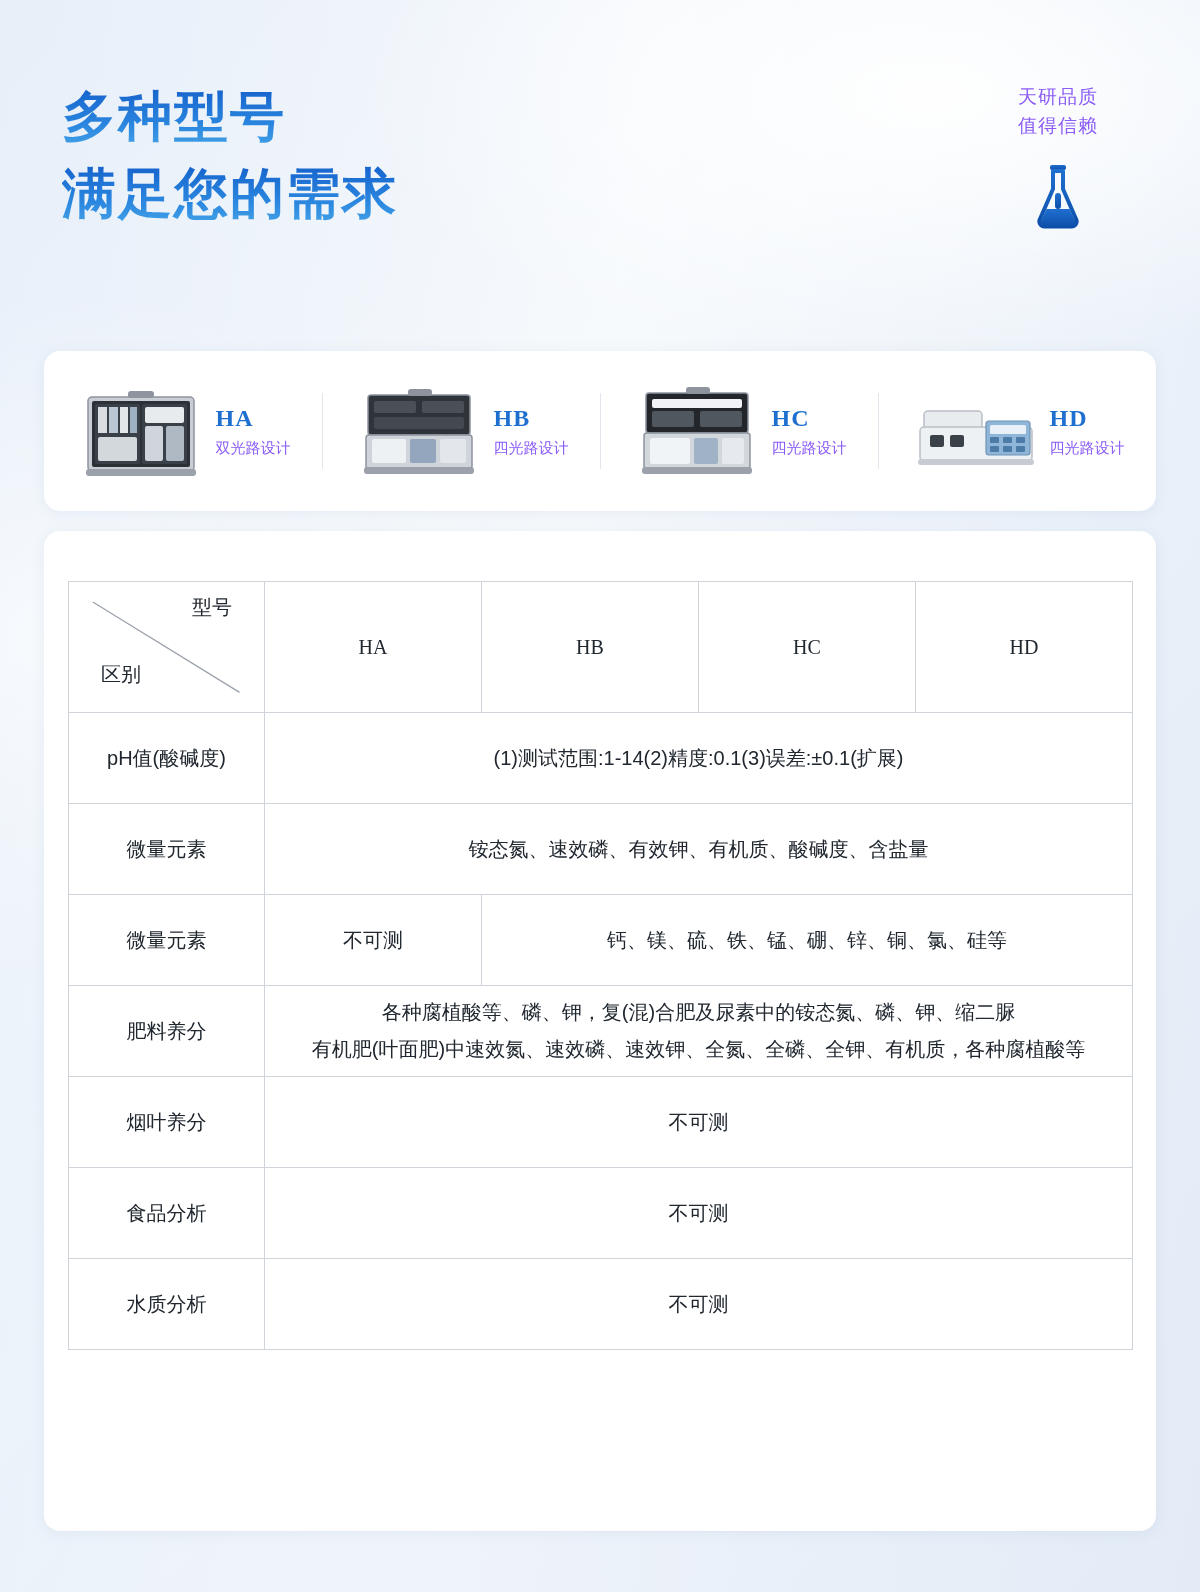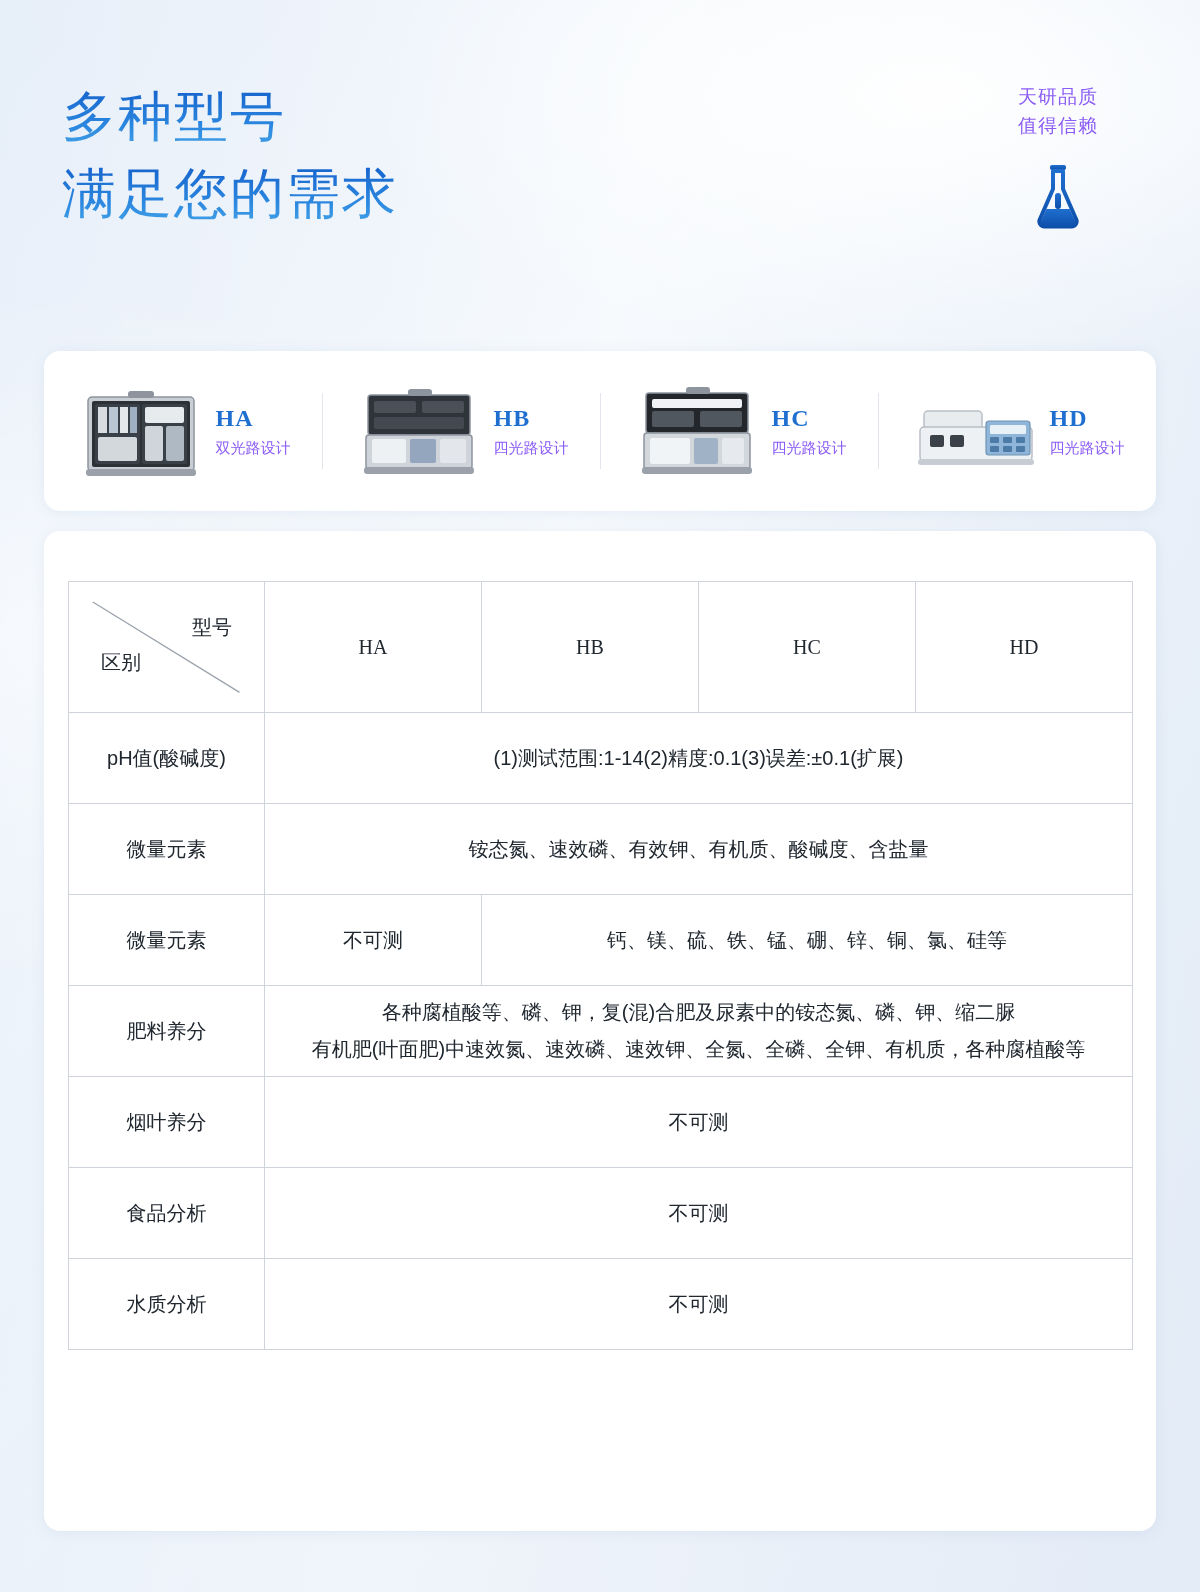--- a/index.html
+++ b/index.html
@@ -31,21 +31,21 @@
     width: 1200px;
     height: 300px;
   }
   .title-block {
     position: absolute;
     left: 62px;
     top: 78px;
   }
   .title-line {
     font-size: 54px;
-    font-weight: normal;
+    font-weight: bold;
     letter-spacing: 2px;
     line-height: 1.42;
     background: linear-gradient(180deg, #1059c7 0%, #2b87df 62%, #4aa9e9 100%);
     -webkit-background-clip: text;
     background-clip: text;
     color: transparent;
     white-space: nowrap;
   }
   .brand-block {
     position: absolute;
@@ -167,27 +167,27 @@
     left: 8%;
     top: 10%;
     width: 84%;
     height: 80%;
     overflow: hidden;
   }
   .corner-slash svg { display: block; }
   .corner-top {
     position: absolute;
     right: 24px;
-    top: 26px;
+    top: 6px;
     font-size: 20px;
   }
   .corner-bottom {
     position: absolute;
     left: 24px;
-    bottom: 30px;
+    bottom: 18px;
     font-size: 20px;
   }
   td.rowlabel {
     height: 78px;
     font-size: 20px;
   }
   td.big-merge {
     font-size: 20px;
   }
   td.two-line {

